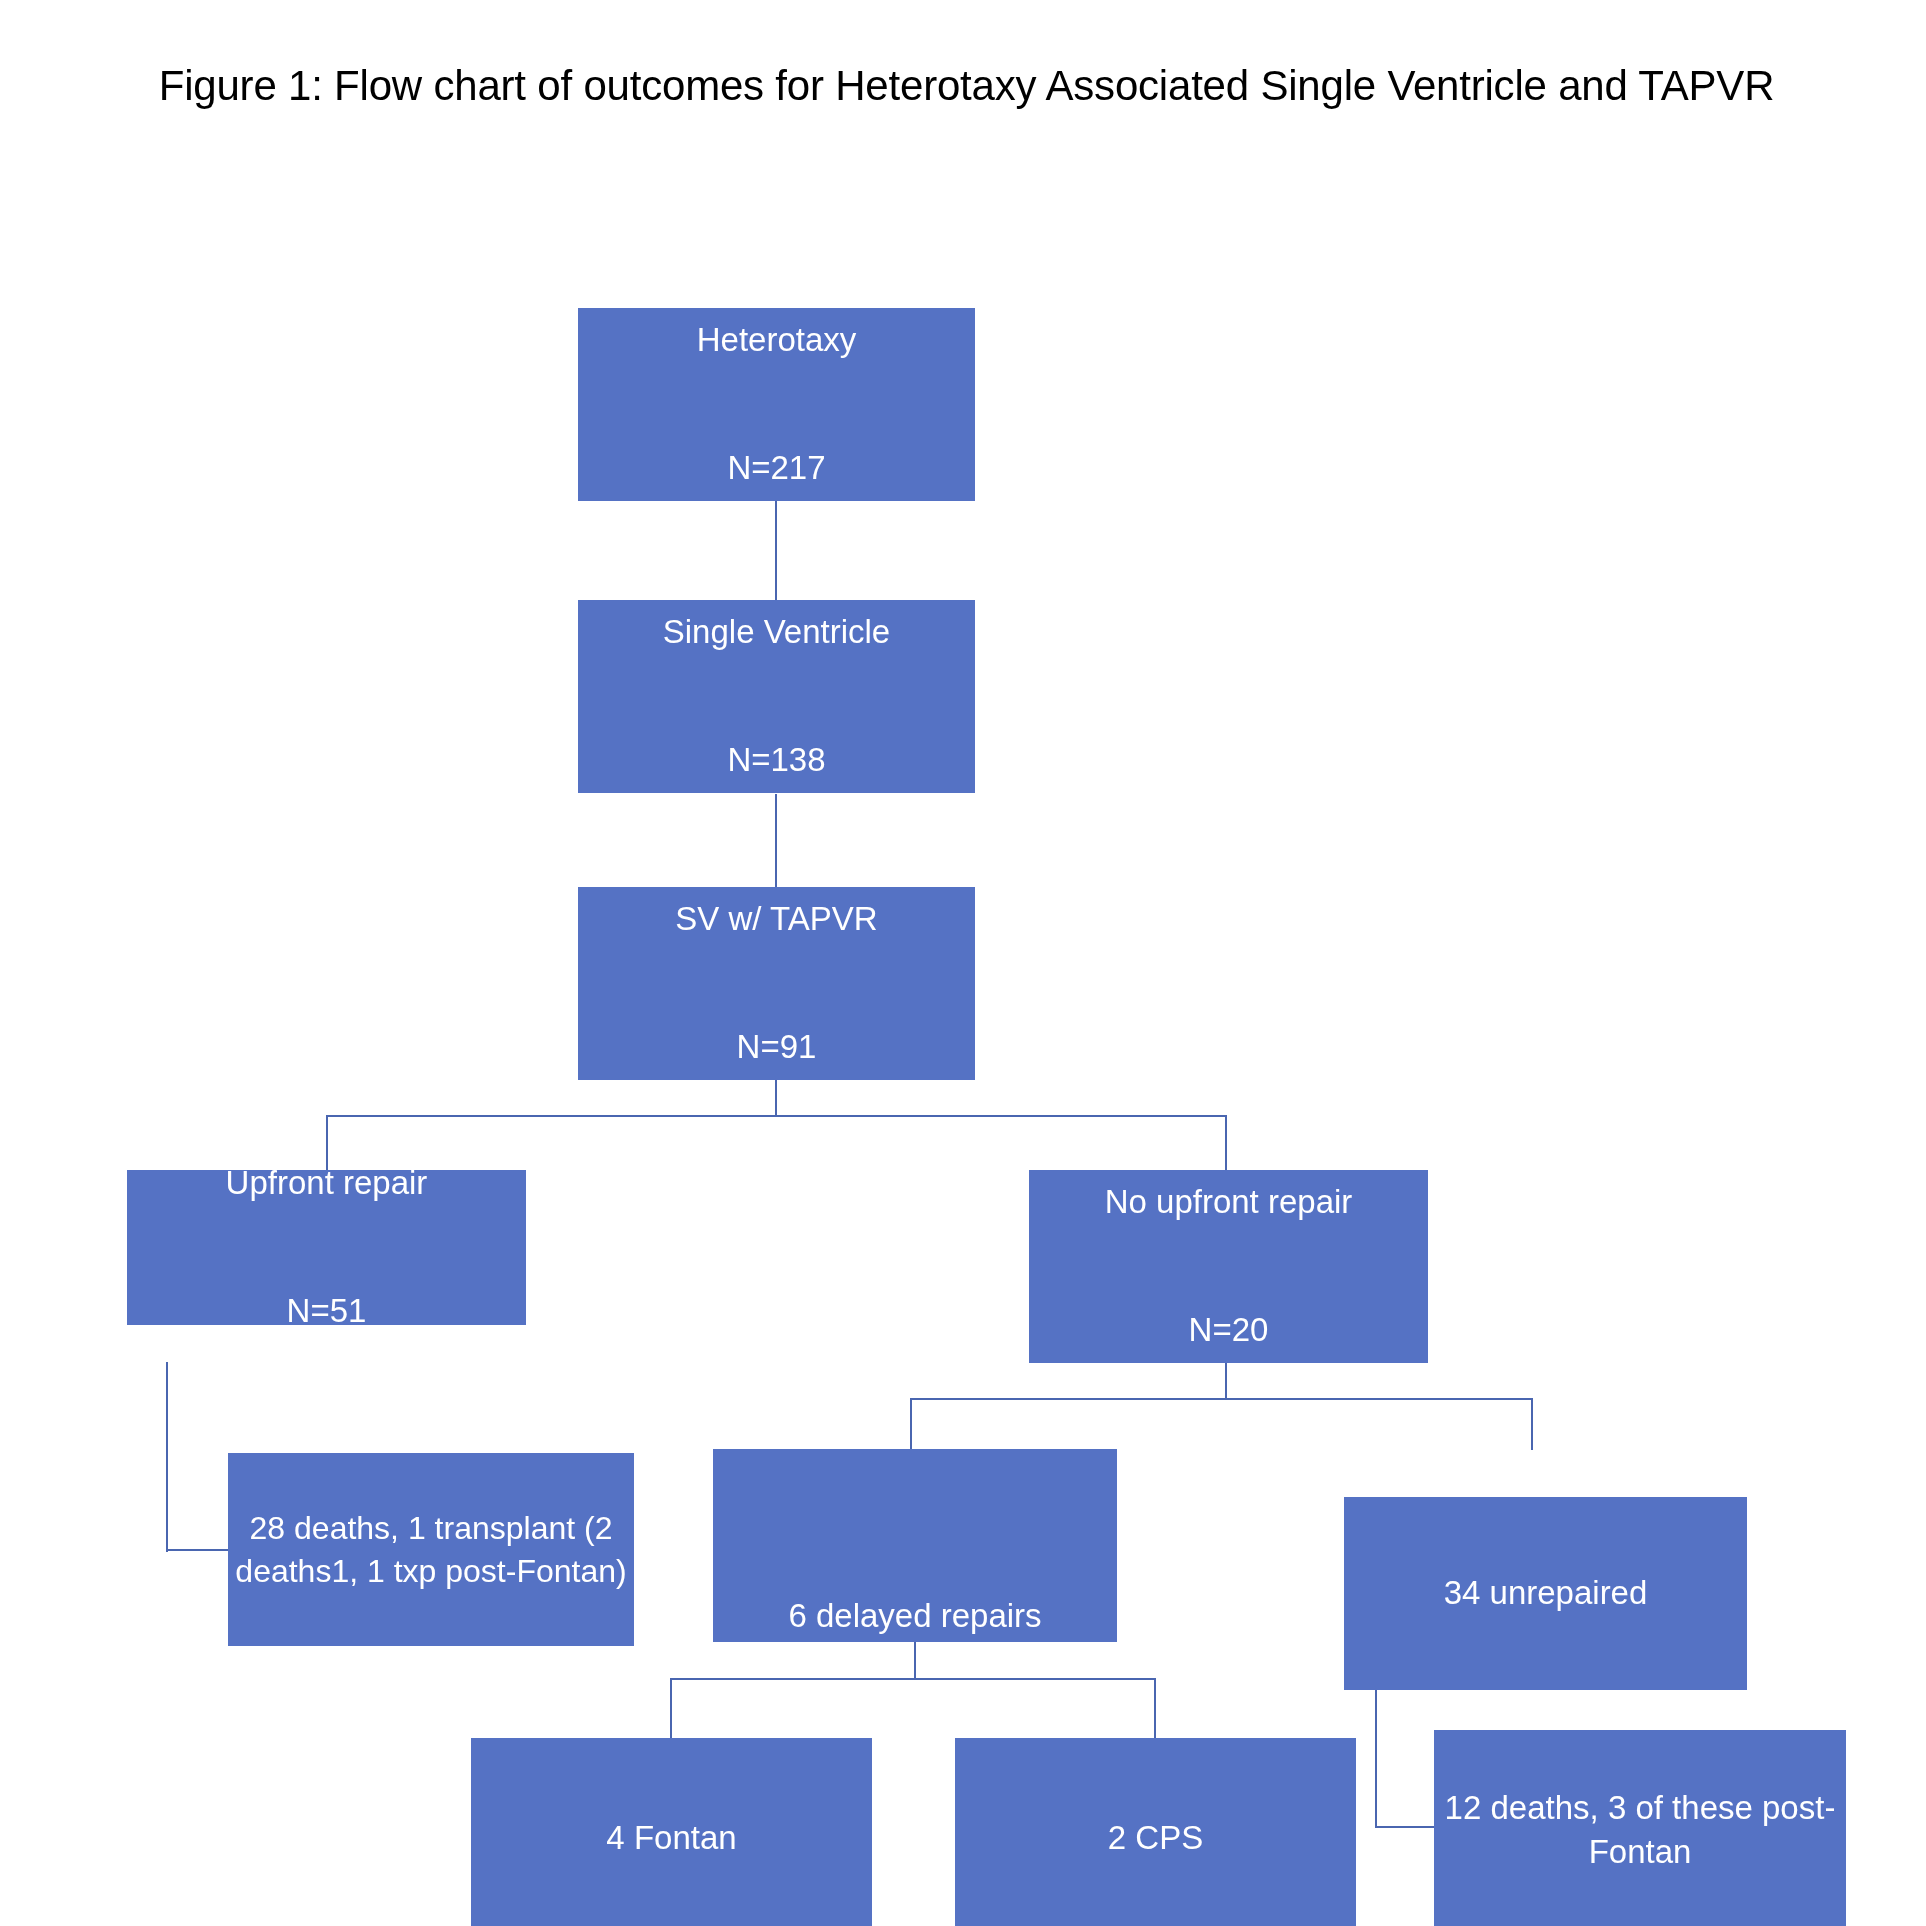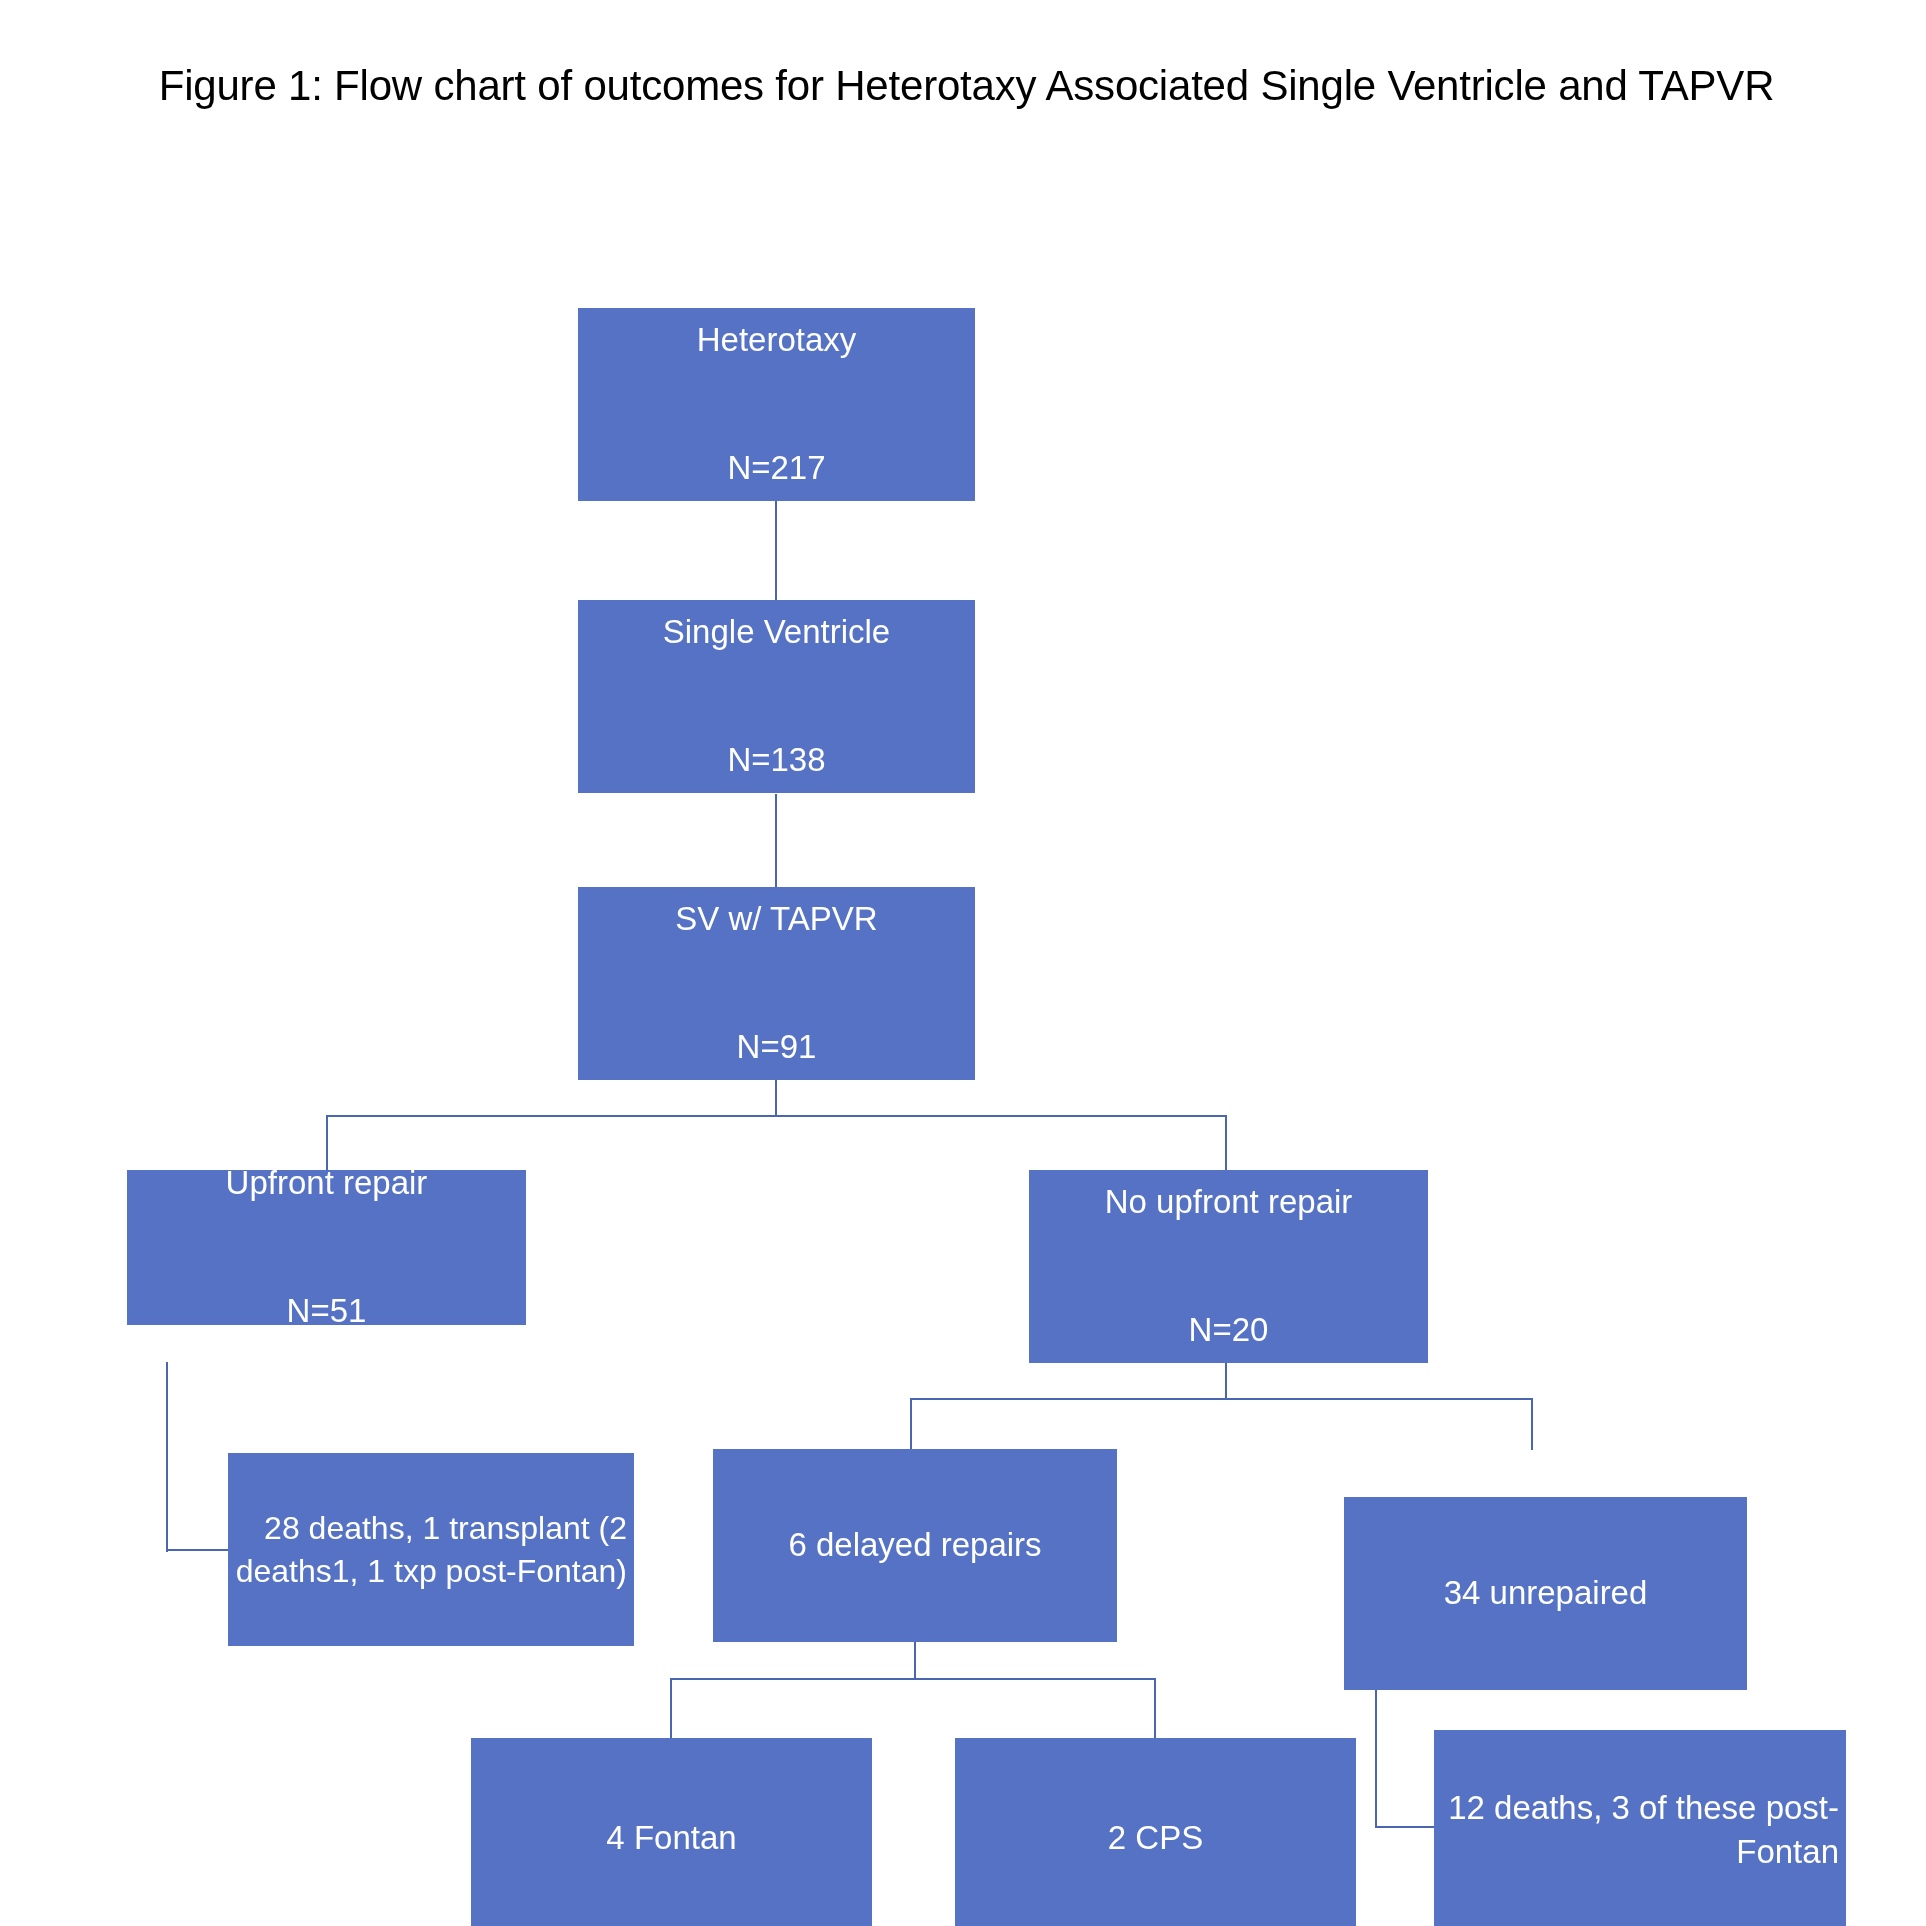--- a/index.html
+++ b/index.html
@@ -53,21 +53,20 @@
   }
   .node .line {
     display: block;
     width: 100%;
   }
   .node .line + .line {
     margin-top: 37px;
   }
   .node.wrapped {
     line-height: 1.33;
-    text-align: right;
   }
 
   
   .conn {
     position: absolute;
     background: #4A66B0;
     z-index: 1;
   }
   .conn.v { width: 1.9px; }
   .conn.h { height: 1.9px; }
@@ -126,21 +125,21 @@
 
   <div class="node" style="left:1029px; top:1170px; width:399px; height:193px;">
     <span class="line">No upfront repair</span>
     <span class="line">N=20</span>
   </div>
 
   <div class="node wrapped" style="left:228px; top:1453px; width:406px; height:193px; font-size:32px;">
     <span class="line">28 deaths, 1 transplant (2 deaths1, 1 txp post-Fontan)</span>
   </div>
 
-  <div class="node" style="left:713px; top:1449px; width:404px; height:193px;">
+  <div class="node" style="left:713px; top:1449px; width:404px; height:193px;justify-content:flex-end;">
     <span class="line">6 delayed repairs</span>
   </div>
 
   <div class="node" style="left:1344px; top:1449px; width:403px; height:193px;margin-top:48px;">
     <span class="line">34 unrepaired</span>
   </div>
 
   <div class="node" style="left:471px; top:1738px; width:401px; height:200px;">
     <span class="line">4 Fontan</span>
   </div>

